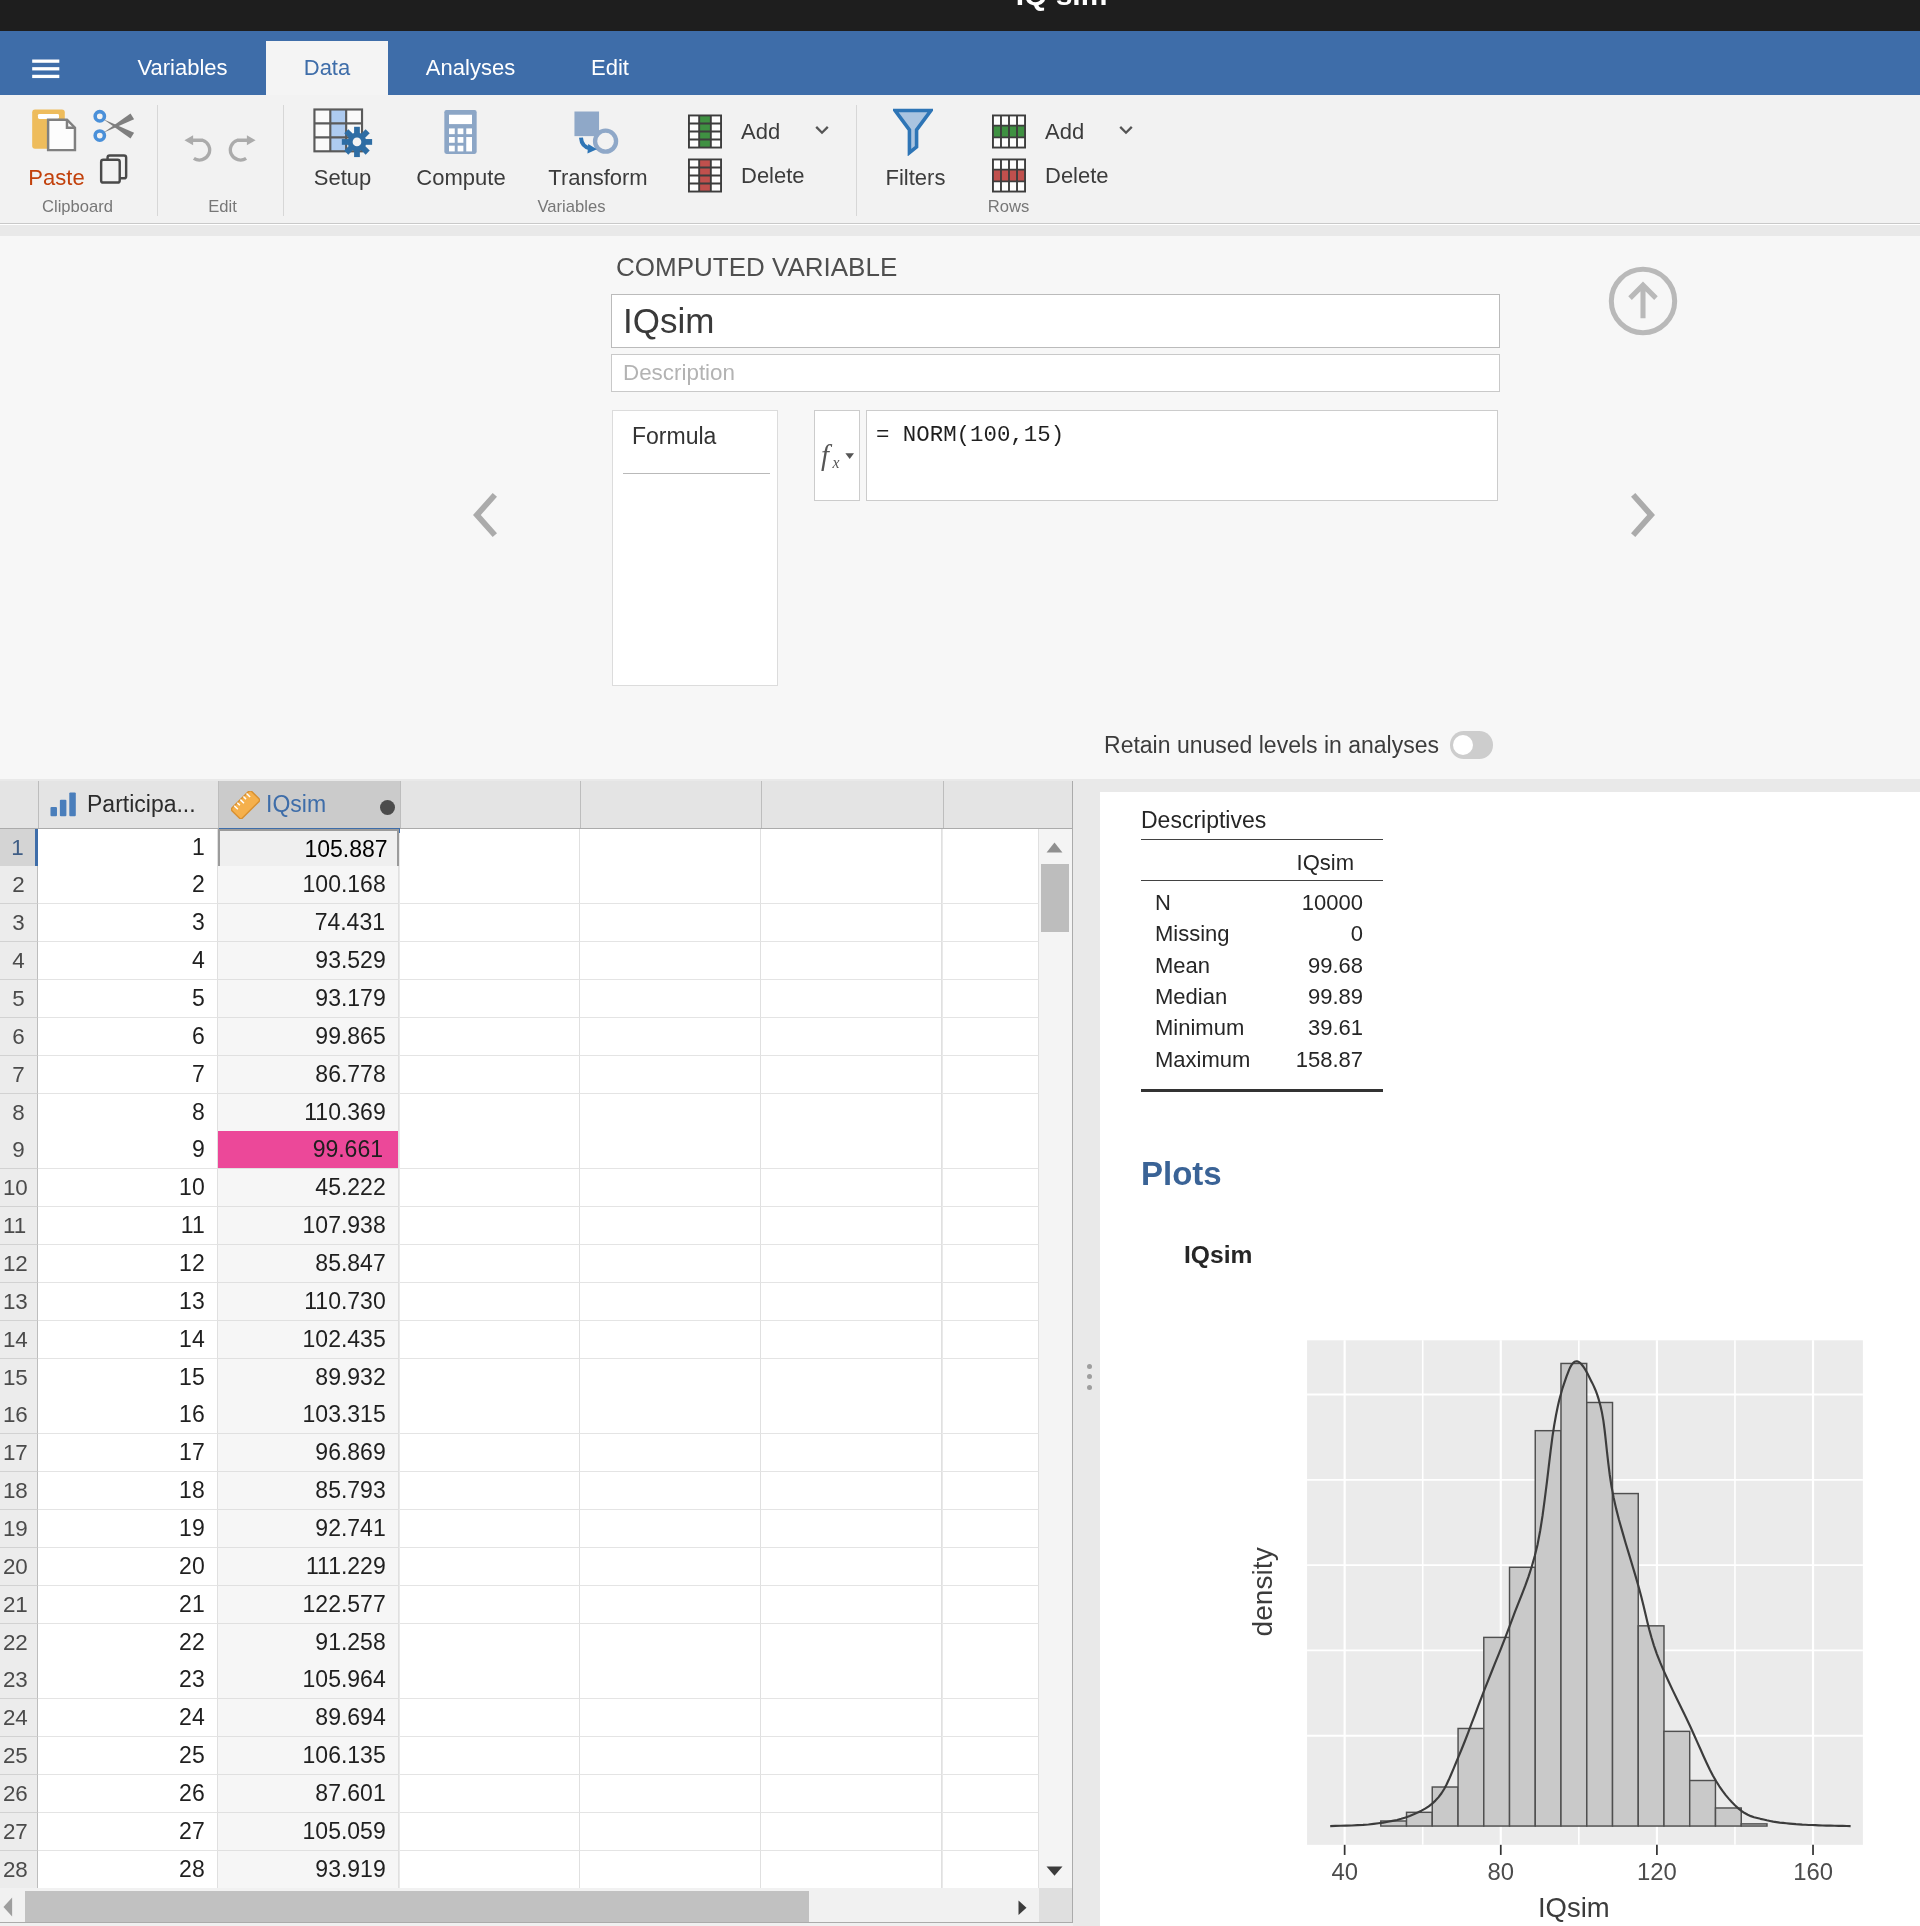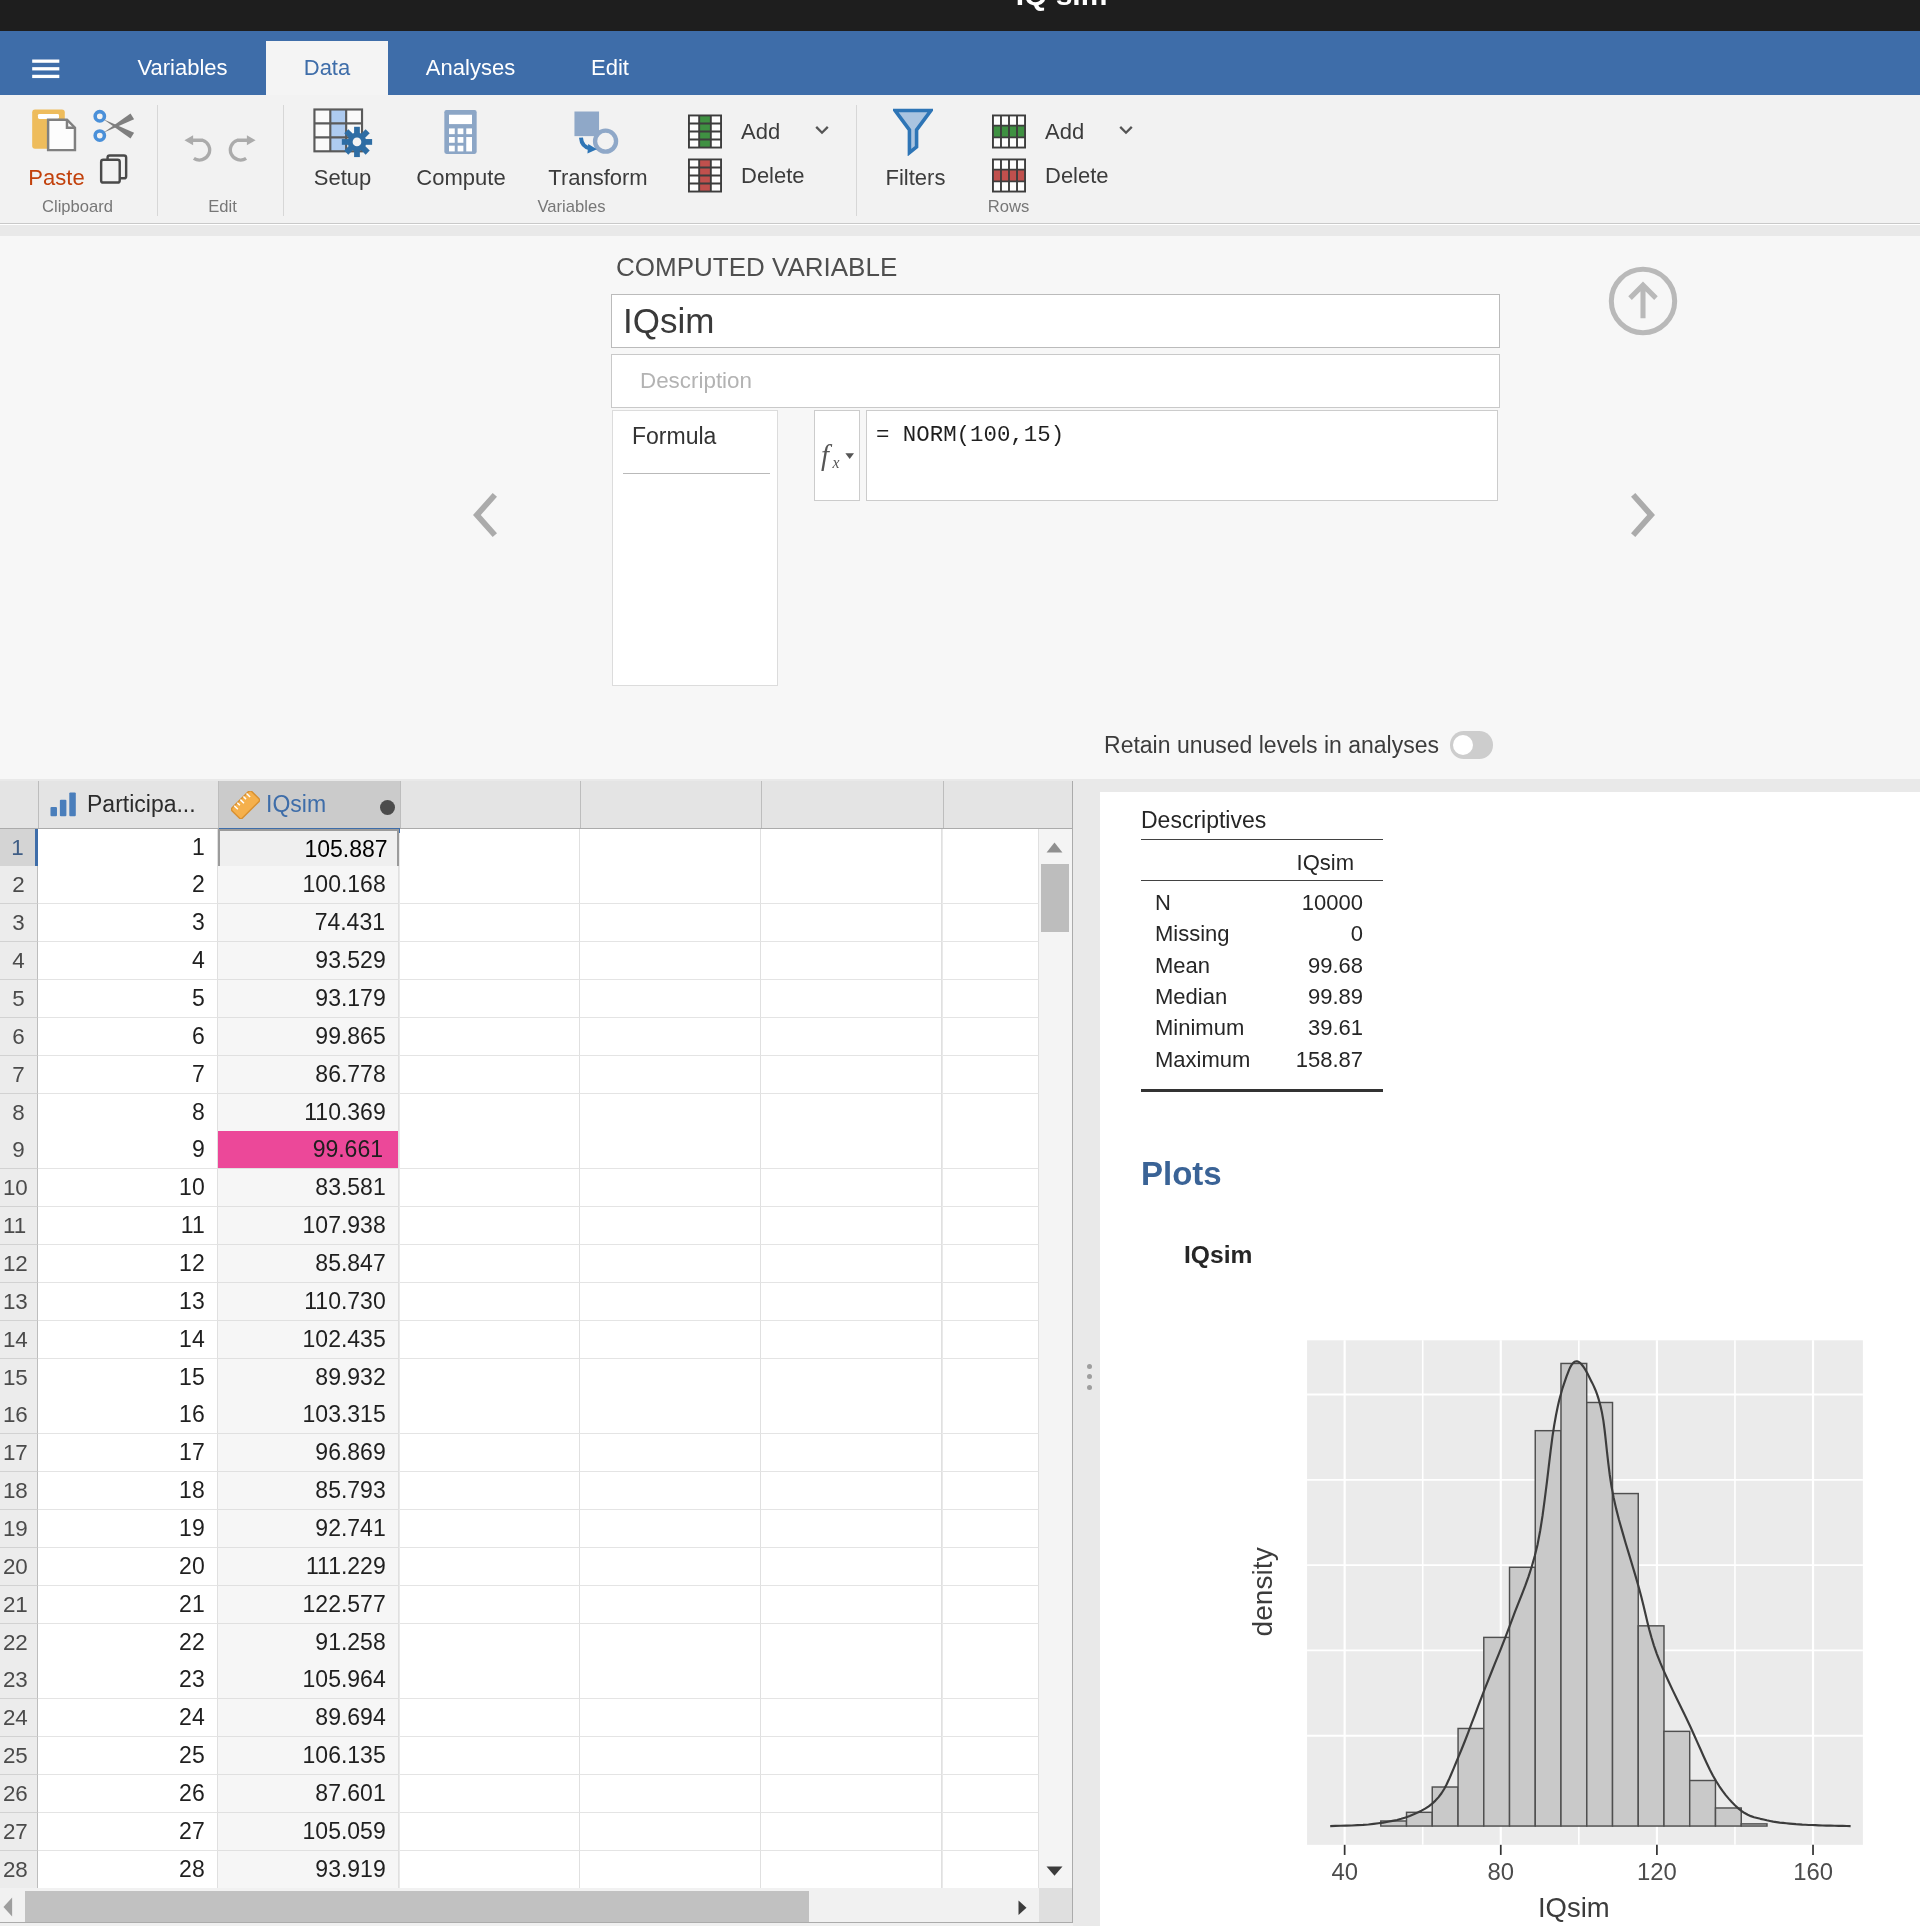--- a/index.html
+++ b/index.html
@@ -166,21 +166,21 @@
 <div class="abs" style="left:179px;top:197px;width:87px;text-align:center;font-size:16.6px;color:#777">Edit</div>
 <div class="abs" style="left:528px;top:197px;width:87px;text-align:center;font-size:16.6px;color:#777">Variables</div>
 <div class="abs" style="left:965px;top:197px;width:87px;text-align:center;font-size:16.6px;color:#777">Rows</div>
 <div class="abs" style="left:157px;top:105px;width:1.4px;height:111px;background:#d7d7d7"></div>
 <div class="abs" style="left:283px;top:105px;width:1.4px;height:111px;background:#d7d7d7"></div>
 <div class="abs" style="left:856px;top:105px;width:1.4px;height:111px;background:#d7d7d7"></div>
 
 <div class="abs" style="left:0;top:236px;width:1920px;height:544px;background:#f7f7f7"></div>
 <div class="abs" style="left:616px;top:252px;font-size:26px;color:#4f4f4f">COMPUTED VARIABLE</div>
 <div class="abs" style="left:611px;top:294px;width:889px;height:54px;background:#fff;border:1.4px solid #bbb;box-sizing:border-box;font-size:35px;color:#3a3a3a;display:flex;align-items:center;padding-left:11px">IQsim</div>
-<div class="abs" style="left:611px;top:354px;width:889px;height:54px;background:#fff;border:1.4px solid #c9c9c9;box-sizing:border-box;font-size:22.4px;color:#b3b3b3;display:flex;align-items:center;padding-left:28px">Description</div>
+<div class="abs" style="left:611px;top:354px;width:889px;height:38px;background:#fff;border:1.4px solid #c9c9c9;box-sizing:border-box;font-size:22.4px;color:#b3b3b3;display:flex;align-items:center;padding-left:11px">Description</div>
 <div class="abs" style="left:612px;top:410px;width:166px;height:276px;background:#fff;border:1.4px solid #dcdcdc;box-sizing:border-box"></div>
 <div class="abs" style="left:632px;top:423px;font-size:23px;color:#333">Formula</div>
 <div class="abs" style="left:623px;top:473px;width:147px;height:1.4px;background:#b9b9b9"></div>
 <div class="abs" style="left:814px;top:410px;width:46px;height:91px;background:#fff;border:1.4px solid #ccc;box-sizing:border-box"></div>
 <svg width="43" height="43" viewBox="0 0 60 60" style="position:absolute;left:816px;top:434px">
 <text x="7" y="43" font-size="40" font-style="italic" font-family="Liberation Serif, serif" fill="#555">f</text>
 <text x="23" y="48" font-size="22" font-style="italic" font-family="Liberation Serif, serif" fill="#555">x</text>
 <polygon points="41,27 53,27 47,35" fill="#555"></polygon>
 </svg>
 <div class="abs" style="left:866px;top:410px;width:632px;height:91px;background:#fff;border:1.4px solid #ccc;box-sizing:border-box"></div>
@@ -289,21 +289,21 @@
 <div style="position:absolute;left:943px;top:1094px;width:96px;height:38px;background:#fff;border-bottom:0.7px solid #e4e4e4;border-right:0.7px solid #e0e0e0;box-sizing:border-box"></div>
 <div style="position:absolute;left:0;top:1131px;width:38px;height:38px;background:#ececec;border-bottom:0.7px solid #d2d2d2;box-sizing:border-box;border-right:0.7px solid #bdbdbd;color:#4b4b4b;font-size:22.4px;display:flex;align-items:center;justify-content:center;padding-left:0px">9</div>
 <div style="position:absolute;left:38px;top:1131px;width:180px;height:38px;background:#fff;border-bottom:0.7px solid #e4e4e4;border-right:0.7px solid #e0e0e0;box-sizing:border-box;color:#1f1f1f;font-size:23px;display:flex;align-items:center;justify-content:flex-end;padding-right:12.3px">9</div>
 <div style="position:absolute;left:218px;top:1131px;width:181px;height:38px;background:#ec4899;border-bottom:0.7px solid #e0e0e0;border-right:0.7px solid #e0e0e0;box-sizing:border-box;color:#1f1f1f;font-size:23px;display:flex;align-items:center;justify-content:flex-end;padding-right:15px">99.661</div>
 <div style="position:absolute;left:400px;top:1131px;width:180px;height:38px;background:#fff;border-bottom:0.7px solid #e4e4e4;border-right:0.7px solid #e0e0e0;box-sizing:border-box"></div>
 <div style="position:absolute;left:580px;top:1131px;width:181px;height:38px;background:#fff;border-bottom:0.7px solid #e4e4e4;border-right:0.7px solid #e0e0e0;box-sizing:border-box"></div>
 <div style="position:absolute;left:761px;top:1131px;width:181px;height:38px;background:#fff;border-bottom:0.7px solid #e4e4e4;border-right:0.7px solid #e0e0e0;box-sizing:border-box"></div>
 <div style="position:absolute;left:943px;top:1131px;width:96px;height:38px;background:#fff;border-bottom:0.7px solid #e4e4e4;border-right:0.7px solid #e0e0e0;box-sizing:border-box"></div>
 <div style="position:absolute;left:0;top:1169px;width:38px;height:38px;background:#ececec;border-bottom:0.7px solid #d2d2d2;box-sizing:border-box;border-right:0.7px solid #bdbdbd;color:#4b4b4b;font-size:22.4px;display:flex;align-items:center;justify-content:flex-start;padding-left:2.9px">10</div>
 <div style="position:absolute;left:38px;top:1169px;width:180px;height:38px;background:#fff;border-bottom:0.7px solid #e4e4e4;border-right:0.7px solid #e0e0e0;box-sizing:border-box;color:#1f1f1f;font-size:23px;display:flex;align-items:center;justify-content:flex-end;padding-right:12.3px">10</div>
-<div style="position:absolute;left:218px;top:1169px;width:181px;height:38px;background:#f6f6f6;border-bottom:0.7px solid #e0e0e0;border-right:0.7px solid #e0e0e0;box-sizing:border-box;color:#1f1f1f;font-size:23px;display:flex;align-items:center;justify-content:flex-end;padding-right:12.3px">83.581</div>
+<div style="position:absolute;left:218px;top:1169px;width:181px;height:38px;background:#f6f6f6;border-bottom:0.7px solid #e0e0e0;border-right:0.7px solid #e0e0e0;box-sizing:border-box;color:#1f1f1f;font-size:23px;display:flex;align-items:center;justify-content:flex-end;padding-right:12.3px">45.222</div>
 <div style="position:absolute;left:400px;top:1169px;width:180px;height:38px;background:#fff;border-bottom:0.7px solid #e4e4e4;border-right:0.7px solid #e0e0e0;box-sizing:border-box"></div>
 <div style="position:absolute;left:580px;top:1169px;width:181px;height:38px;background:#fff;border-bottom:0.7px solid #e4e4e4;border-right:0.7px solid #e0e0e0;box-sizing:border-box"></div>
 <div style="position:absolute;left:761px;top:1169px;width:181px;height:38px;background:#fff;border-bottom:0.7px solid #e4e4e4;border-right:0.7px solid #e0e0e0;box-sizing:border-box"></div>
 <div style="position:absolute;left:943px;top:1169px;width:96px;height:38px;background:#fff;border-bottom:0.7px solid #e4e4e4;border-right:0.7px solid #e0e0e0;box-sizing:border-box"></div>
 <div style="position:absolute;left:0;top:1207px;width:38px;height:38px;background:#ececec;border-bottom:0.7px solid #d2d2d2;box-sizing:border-box;border-right:0.7px solid #bdbdbd;color:#4b4b4b;font-size:22.4px;display:flex;align-items:center;justify-content:flex-start;padding-left:2.9px">11</div>
 <div style="position:absolute;left:38px;top:1207px;width:180px;height:38px;background:#fff;border-bottom:0.7px solid #e4e4e4;border-right:0.7px solid #e0e0e0;box-sizing:border-box;color:#1f1f1f;font-size:23px;display:flex;align-items:center;justify-content:flex-end;padding-right:12.3px">11</div>
 <div style="position:absolute;left:218px;top:1207px;width:181px;height:38px;background:#f6f6f6;border-bottom:0.7px solid #e0e0e0;border-right:0.7px solid #e0e0e0;box-sizing:border-box;color:#1f1f1f;font-size:23px;display:flex;align-items:center;justify-content:flex-end;padding-right:12.3px">107.938</div>
 <div style="position:absolute;left:400px;top:1207px;width:180px;height:38px;background:#fff;border-bottom:0.7px solid #e4e4e4;border-right:0.7px solid #e0e0e0;box-sizing:border-box"></div>
 <div style="position:absolute;left:580px;top:1207px;width:181px;height:38px;background:#fff;border-bottom:0.7px solid #e4e4e4;border-right:0.7px solid #e0e0e0;box-sizing:border-box"></div>
 <div style="position:absolute;left:761px;top:1207px;width:181px;height:38px;background:#fff;border-bottom:0.7px solid #e4e4e4;border-right:0.7px solid #e0e0e0;box-sizing:border-box"></div>

